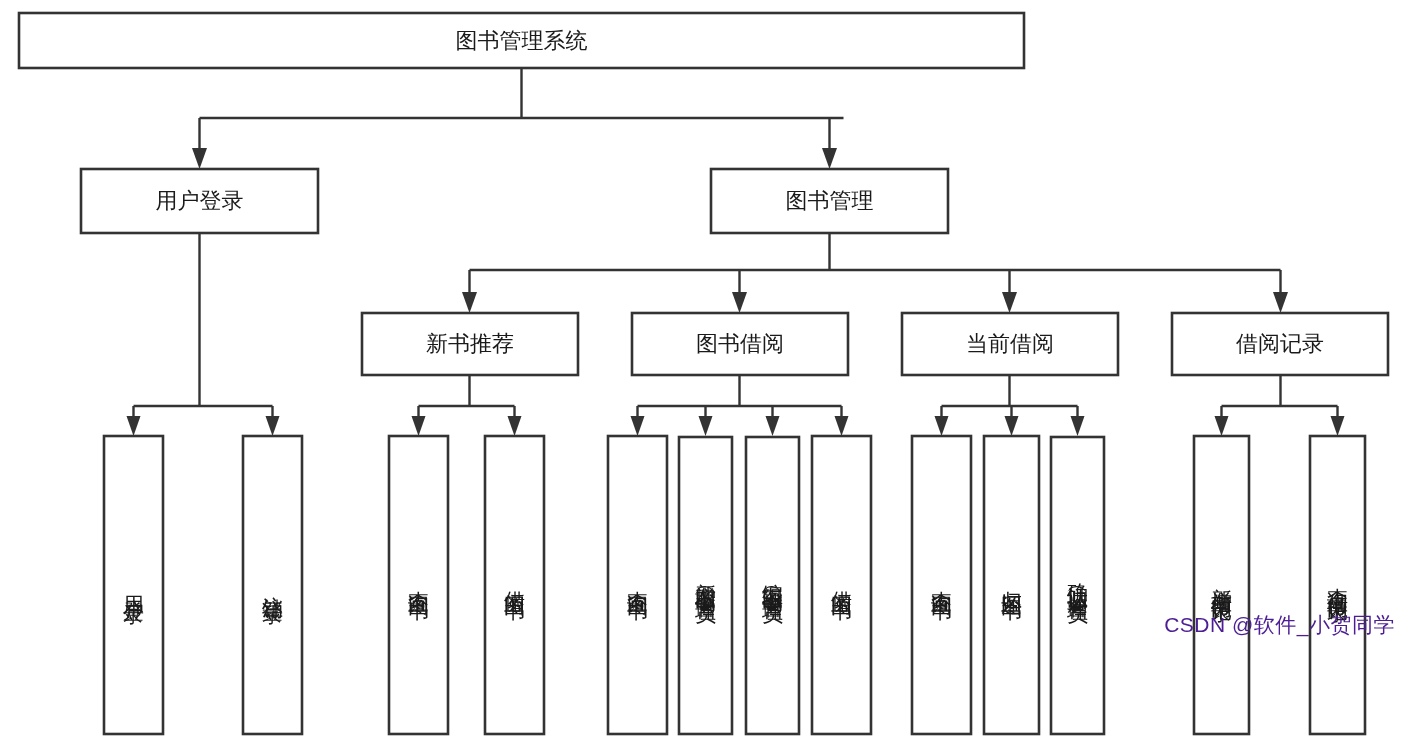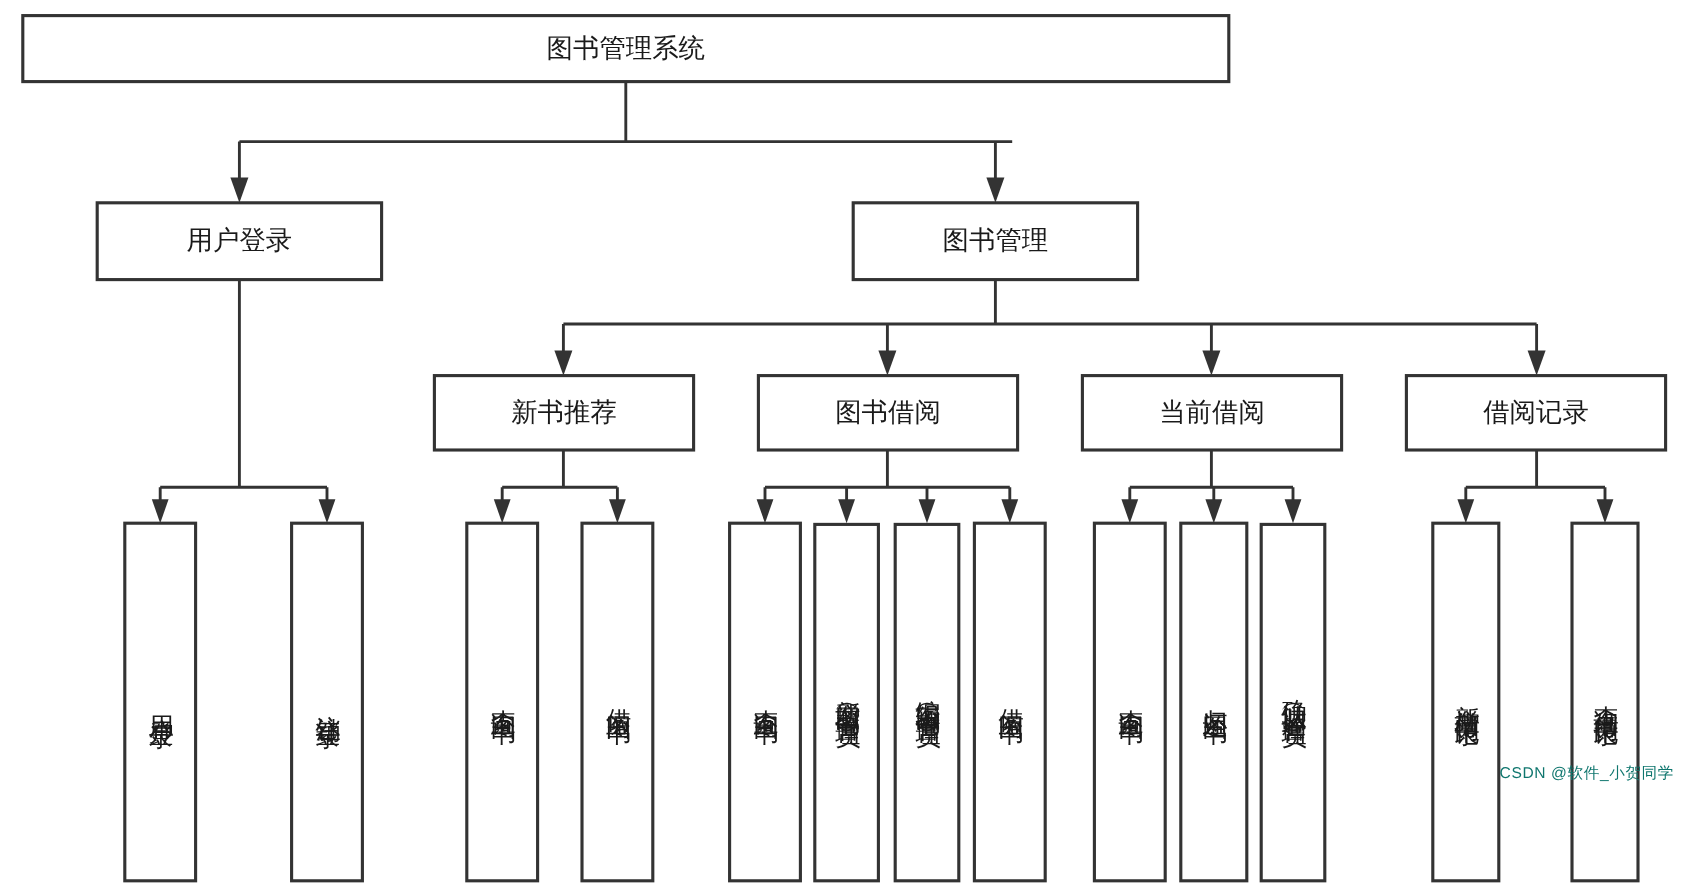--- a/index.html
+++ b/index.html
@@ -50,24 +50,24 @@
     font-size: 21px;
     fill: #1a1a1a;
     writing-mode: vertical-rl;
     text-orientation: upright;
     text-anchor: middle;
     letter-spacing: 3px;
   }
   .watermark {
     position: absolute;
     right: 10px;
-    bottom: 6px;
-    font-family: "Liberation Sans", "DejaVu Sans", sans-serif;
-    font-size: 13px;
-    color: #0f766e;
+    bottom: 20px;
+    font-family: "Liberation Sans", "DejaVu Sans", sans-serif;
+    font-size: 21px;
+    color: #4c1d95;
     white-space: nowrap;
     letter-spacing: 0.5px;
   }
 </style>
 </head>
 <body>
 
 <div id="diagram-root">
 
   <svg class="diagram" viewBox="0 0 1405 747" xmlns="http://www.w3.org/2000/svg">

